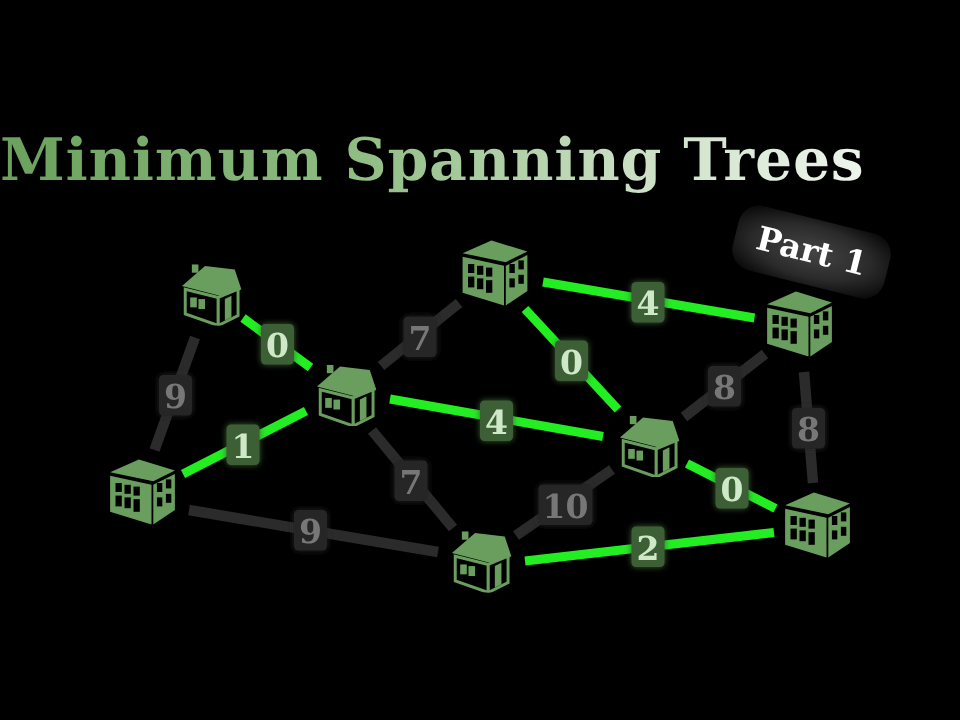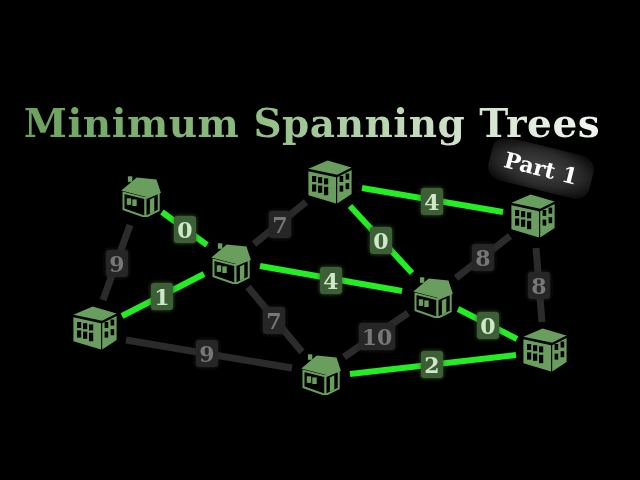--- a/index.html
+++ b/index.html
@@ -1,22 +1,22 @@
 <!DOCTYPE html>
 <html><head>
 <meta charset="utf-8">
 <style>
   html, body { margin: 0; padding: 0; background: #000; }
   body { width: 640px; height: 480px; position: relative; overflow: hidden; font-family: "DejaVu Serif", serif; }
   .title {
-    position: absolute; left: 0; top: 84px; width: 592px; text-align: center;
+    position: absolute; left: 0; top: 84px; width: 592px; text-align: left;
     font-family: "DejaVu Serif", serif; font-size: 39px; font-weight: bold; letter-spacing: 0.5px;
     background: linear-gradient(90deg, #6aa15c 0%, #8fbd82 40%, #c8dec2 70%, #f2f7f1 100%);
     -webkit-background-clip: text; background-clip: text; color: transparent;
-    margin: 16px;
+    margin: 0;
   }
   .part-badge {
     position: absolute; left: 489px; top: 146px; width: 104px; height: 44px;
     transform: rotate(14deg);
     background: radial-gradient(ellipse at center, #444 0%, #2a2a2a 55%, rgba(20,20,20,0.0) 100%);
     border-radius: 14px;
     display: flex; align-items: center; justify-content: center;
     color: #fff; font-family: "DejaVu Serif", serif; font-weight: bold; font-size: 22px;
   }
   svg.graph { position: absolute; left: 0; top: 0; }

